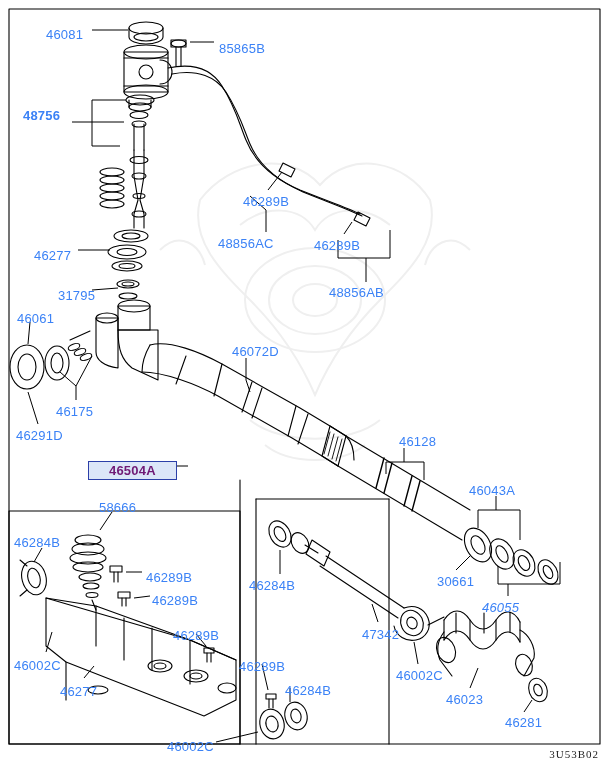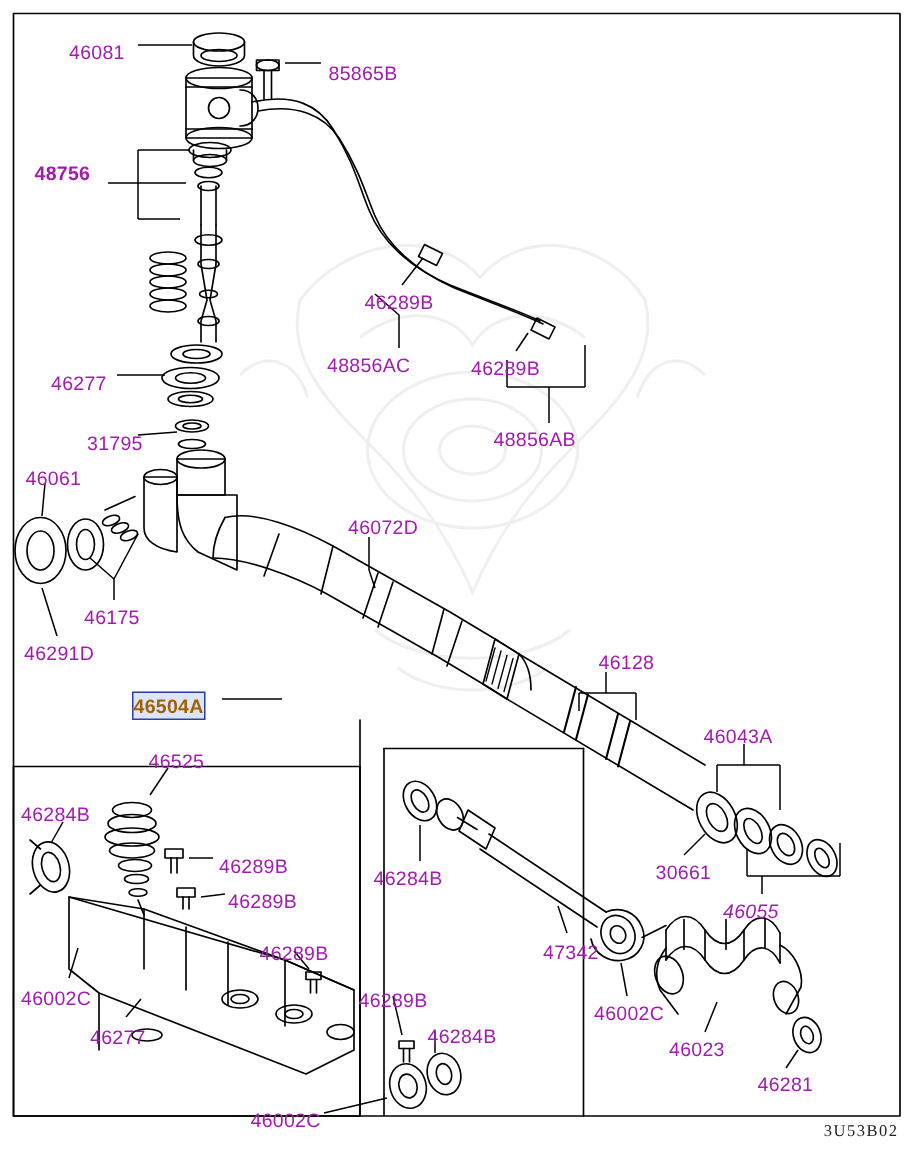--- a/index.html
+++ b/index.html
@@ -23,29 +23,29 @@
     position: absolute;
     left: 0;
     top: 0;
     width: 609px;
     height: 768px;
   }
   .lbl {
     position: absolute;
     font-family: "Liberation Sans", sans-serif;
     font-size: 13px;
-    color: #a21caf;
+    color: #3b82f6;
     white-space: nowrap;
     letter-spacing: 0.2px;
   }
   .lbl.hl {
     background: #dce6f8;
     border: 1px solid #2c3fa8;
-    padding: 1px 0;
-    color: #a16207;
+    padding: 1px 20px;
+    color: #701a75;
     font-weight: bold;
   }
   .corner-code {
     position: absolute;
     right: 10px;
     bottom: 8px;
     font-family: Liberation Serif, serif;
     font-size: 11px;
     letter-spacing: 1px;
     color: #222;
@@ -361,21 +361,21 @@
       <div class="lbl" style="left: 329px; top: 285px;">48856AB</div>
       <div class="lbl" style="left: 34px; top: 248px;">46277</div>
       <div class="lbl" style="left: 58px; top: 288px;">31795</div>
       <div class="lbl" style="left: 17px; top: 311px;">46061</div>
       <div class="lbl" style="left: 232px; top: 344px;">46072D</div>
       <div class="lbl" style="left: 56px; top: 404px;">46175</div>
       <div class="lbl" style="left: 16px; top: 428px;">46291D</div>
       <div class="lbl" style="left: 385px; top: 434px; margin-left: 14px;">46128</div>
       <div class="lbl hl" style="left: 88px; top: 461px;">46504A</div>
       <div class="lbl" style="left: 469px; top: 483px;">46043A</div>
-      <div class="lbl" style="left: 99px; top: 500px;">46525</div>
+      <div class="lbl" style="left: 99px; top: 500px;">58666</div>
       <div class="lbl" style="left: 14px; top: 535px;">46284B</div>
       <div class="lbl" style="left: 146px; top: 570px;">46289B</div>
       <div class="lbl" style="left: 249px; top: 578px;">46284B</div>
       <div class="lbl" style="left: 437px; top: 574px;">30661</div>
       <div class="lbl" style="left: 152px; top: 593px;">46289B</div>
       <div class="lbl" style="left: 482px; top: 600px; font-style: italic;">46055</div>
       <div class="lbl" style="left: 173px; top: 628px;">46289B</div>
       <div class="lbl" style="left: 362px; top: 627px;">47342</div>
       <div class="lbl" style="left: 14px; top: 658px;">46002C</div>
       <div class="lbl" style="left: 239px; top: 659px;">46289B</div>

